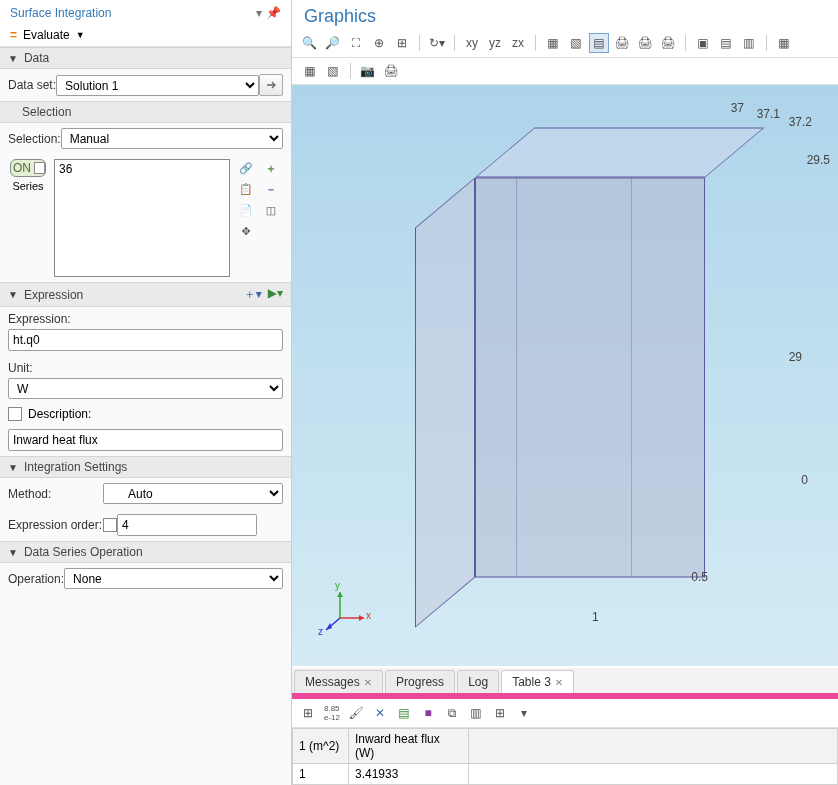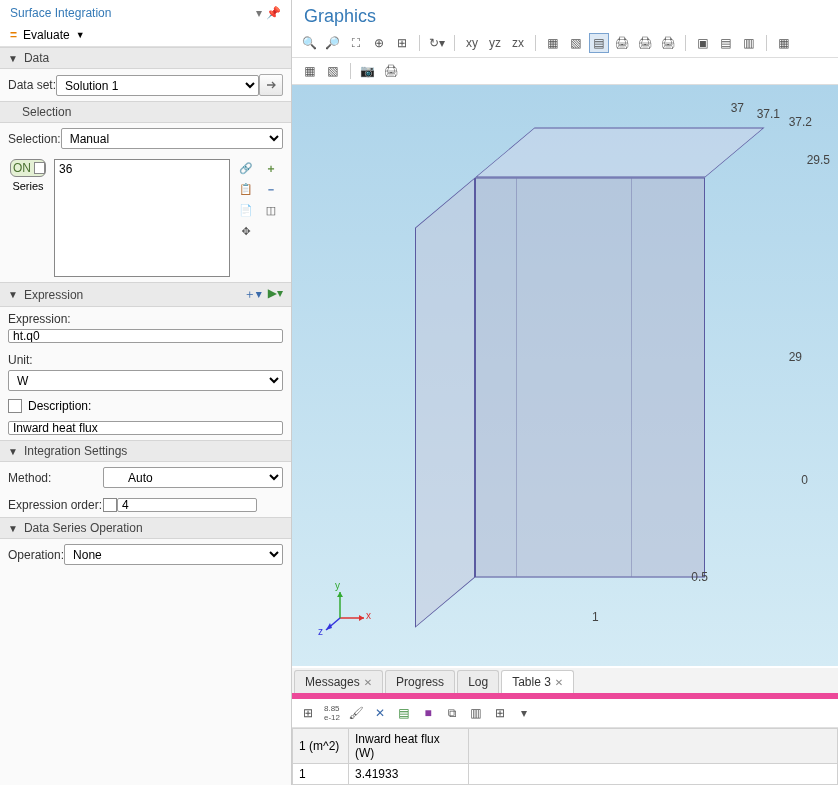--- a/index.html
+++ b/index.html
@@ -18,21 +18,21 @@
 .section-head { display: flex; align-items: center; background: #eaeaea; border-top: 1px solid #d5d5d5; border-bottom: 1px solid #d5d5d5; padding: 3px 8px; gap: 6px; }
 .section-head .title { flex: 1; font-weight: normal; color: #444; }
 .collapse-arrow { color: #444; font-size: 10px; }
 .section-head .actions { display: flex; gap: 6px; }
 
 
 .row { display: flex; align-items: center; padding: 5px 8px; background: #fafafa; }
 .row label { color: #333; }
 select, input[type=text] { border: 1px solid #9c9c9c; background: #fff; padding: 2px 4px; font-size: 12px; border-radius: 2px; }
 select { height: 21px; }
-input[type=text] { height: 14px; padding: 1px 4px; }
+input[type=text] { height: 22px; padding: 1px 4px; }
 .btn-small { width: 24px; height: 22px; border: 1px solid #aaa; background: linear-gradient(#fdfdfd,#e8e8e8); border-radius: 2px; display: inline-flex; align-items: center; justify-content: center; font-size: 11px; }
 
 
 .sel-area { display: flex; gap: 6px; padding: 5px 8px; background: #fafafa; }
 .active-box { display: flex; flex-direction: column; align-items: center; gap: 3px; width: 40px; }
 .toggle { width: 36px; height: 18px; border: 1px solid #888; background: #e4f0d4; border-radius: 6px; display: flex; align-items: center; font-size: 8px; color: #4a7030; padding-left: 2px; }
 .list-box { flex: 1; border: 1px solid #888; background: #fff; height: 118px; padding: 2px 4px; font-size: 12px; }
 .side-btns { display: flex; flex-direction: column; gap: 3px; width: 22px; }
 .side-btns .ico { width: 20px; height: 18px; display: flex; align-items: center; justify-content: center; font-size: 11px; color: #555; cursor: pointer; }
 .side-btns-outer { display: flex; gap: 3px; }

